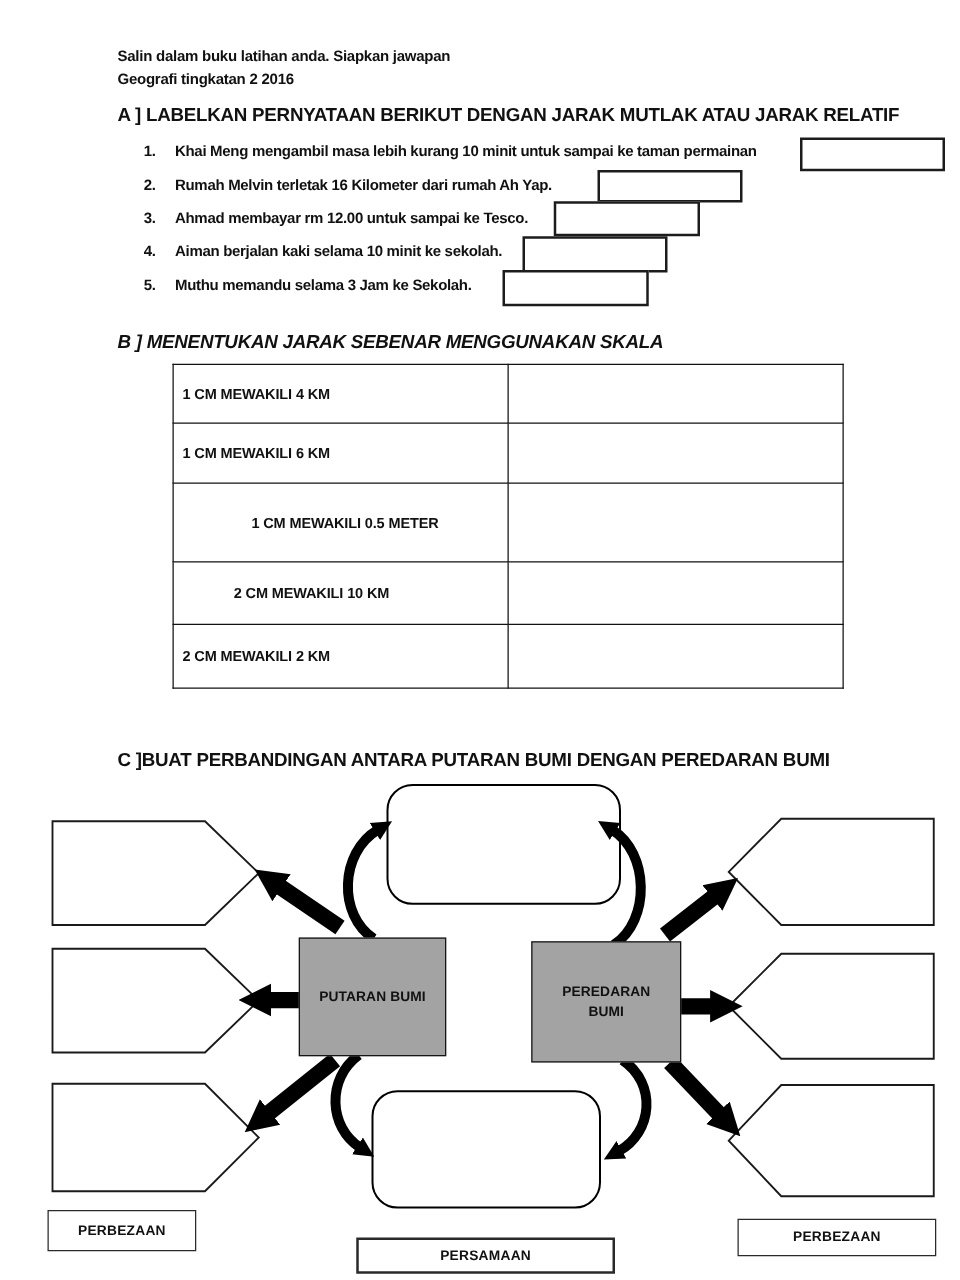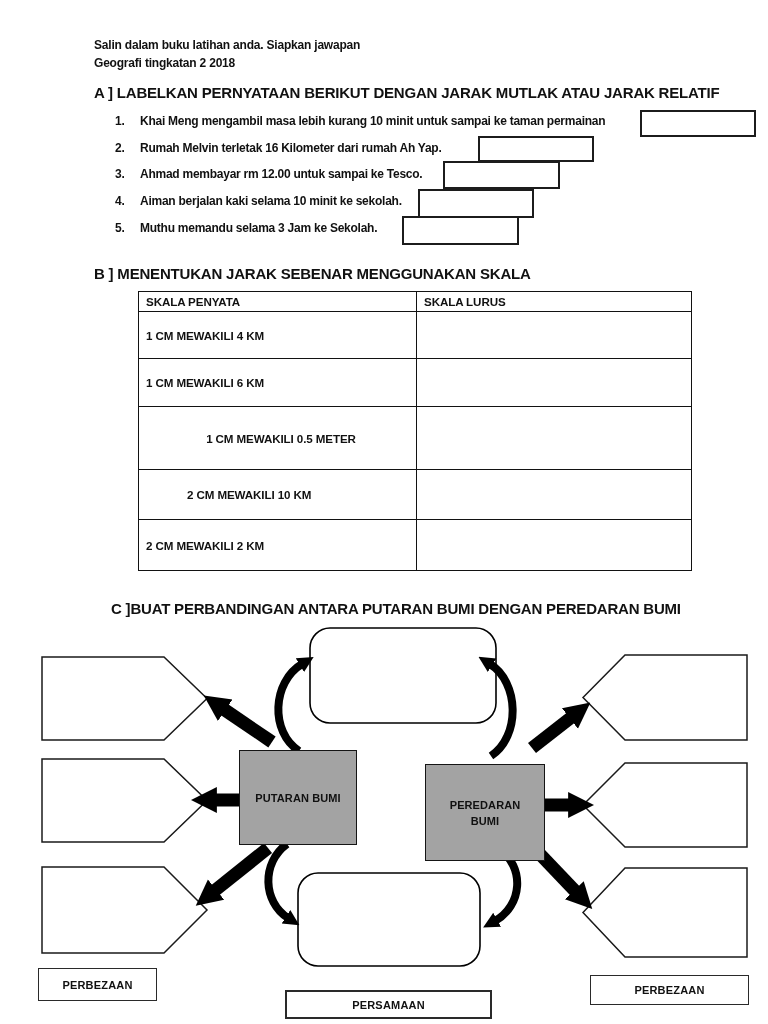--- a/index.html
+++ b/index.html
@@ -29,21 +29,21 @@
     font-weight:bold;font-size:11px;letter-spacing:0.2px;
   }
   svg{display:block;}
 </style>
 </head>
 <body>
 
 <div class="page">
 
   <div class="abs txt hdr" style="left:94px;top:36px;">Salin dalam buku latihan anda. Siapkan jawapan</div>
-  <div class="abs txt hdr" style="left:94px;top:54px;">Geografi tingkatan 2 2018</div>
+  <div class="abs txt hdr" style="left:94px;top:54px;">Geografi tingkatan 2 2016</div>
 
   <div class="abs txt sec-head" style="left:94px;top:84px;">A ] LABELKAN PERNYATAAN BERIKUT DENGAN JARAK MUTLAK ATAU JARAK RELATIF</div>
 
   <div class="abs item" style="left:115px;top:112px;">
     <span class="num">1.</span>
     <span>Khai Meng mengambil masa lebih kurang 10 minit untuk sampai ke taman permainan</span>
   </div>
   <div class="abs item" style="left:115px;top:139px;">
     <span class="num">2.</span>
     <span>Rumah Melvin terletak 16 Kilometer dari rumah Ah Yap.</span>
@@ -60,28 +60,24 @@
     <span class="num">5.</span>
     <span>Muthu memandu selama 3 Jam ke Sekolah.</span>
   </div>
 
   <div class="abs ansbox" style="left:640px;top:110px;width:112px;height:23px;"></div>
   <div class="abs ansbox" style="left:478px;top:136px;width:112px;height:22px;"></div>
   <div class="abs ansbox" style="left:443px;top:161px;width:113px;height:24px;"></div>
   <div class="abs ansbox" style="left:418px;top:189px;width:112px;height:25px;"></div>
   <div class="abs ansbox" style="left:402px;top:216px;width:113px;height:25px;"></div>
 
-  <div class="abs txt sec-head" style="left:94px;top:265px;">B ] MENENTUKAN JARAK SEBENAR MENGGUNAKAN SKALA</div>
+  <div class="abs txt sec-head" style="left:94px;top:265px;font-style:italic;">B ] MENENTUKAN JARAK SEBENAR MENGGUNAKAN SKALA</div>
 
   <table class="skala abs" style="left:138px;top:291px;width:537px;">
     <tbody>
-        <tr>
-      <th style="width:270px;height:19px;">SKALA PENYATA</th>
-      <th style="width:267px;">SKALA LURUS</th>
-    </tr>
     <tr>
       <td style="height:46px;margin-left:23px;">1 CM MEWAKILI 4 KM</td>
       <td></td>
     </tr>
     <tr>
       <td style="height:47px;">1 CM MEWAKILI 6 KM</td>
       <td></td>
     </tr>
     <tr>
       <td style="height:62px;text-align:center;">1 CM MEWAKILI 0.5 METER</td>
@@ -91,21 +87,21 @@
       <td style="height:49px;padding-left:48px;">2 CM MEWAKILI 10 KM</td>
       <td></td>
     </tr>
     <tr>
       <td style="height:50px;">2 CM MEWAKILI 2 KM</td>
       <td></td>
     </tr>
   </tbody>
     </table>
 
-  <div class="abs txt sec-head" style="left:111px;top:600px;">C ]BUAT PERBANDINGAN ANTARA PUTARAN BUMI DENGAN PEREDARAN BUMI</div>
+  <div class="abs txt sec-head" style="left:94px;top:600px;">C ]BUAT PERBANDINGAN ANTARA PUTARAN BUMI DENGAN PEREDARAN BUMI</div>
 
   <svg class="abs" style="left:0;top:620px;" width="768" height="395" viewBox="0 0 768 395">
     <defs>
       <marker id="bh" viewBox="0 0 10 10" refX="1.5" refY="5" markerWidth="2" markerHeight="2.8" orient="auto" markerUnits="strokeWidth">
         <path d="M0,0 L10,5 L0,10 z" fill="#000"></path>
       </marker>
     </defs>
 
     <rect x="310" y="8" width="186" height="95" rx="20" ry="20" fill="#fff" stroke="#000" stroke-width="1.6"></rect>
     <rect x="298" y="253" width="182" height="93" rx="20" ry="20" fill="#fff" stroke="#000" stroke-width="1.6"></rect>
@@ -127,21 +123,21 @@
 
     <path d="M299,131 C270,112 272,62 302,44" fill="none" stroke="#000" stroke-width="8" marker-end="url(#bh)"></path>
     <path d="M491,136 C521,116 519,62 490,44" fill="none" stroke="#000" stroke-width="8" marker-end="url(#bh)"></path>
     <path d="M287,224 C261,243 263,282 288,298" fill="none" stroke="#000" stroke-width="8" marker-end="url(#bh)"></path>
     <path d="M498,228 C526,247 522,286 495,301" fill="none" stroke="#000" stroke-width="8" marker-end="url(#bh)"></path>
   </svg>
 
   <div class="abs cbox" style="left:239px;top:750px;width:116px;height:93px;">
     <span>PUTARAN BUMI</span>
   </div>
-  <div class="abs cbox" style="left:425px;top:753px;width:118px;height:95px;margin-top:11px;">
+  <div class="abs cbox" style="left:425px;top:753px;width:118px;height:95px;">
     <span>PEREDARAN</span>
     <span>BUMI</span>
   </div>
 
   <div class="abs lblbox" style="left:38px;top:968px;width:117px;height:31px;">
     <span>PERBEZAAN</span>
   </div>
   <div class="abs lblbox" style="left:285px;top:990px;width:203px;height:25px;border-width:2px;">
     <span>PERSAMAAN</span>
   </div>

